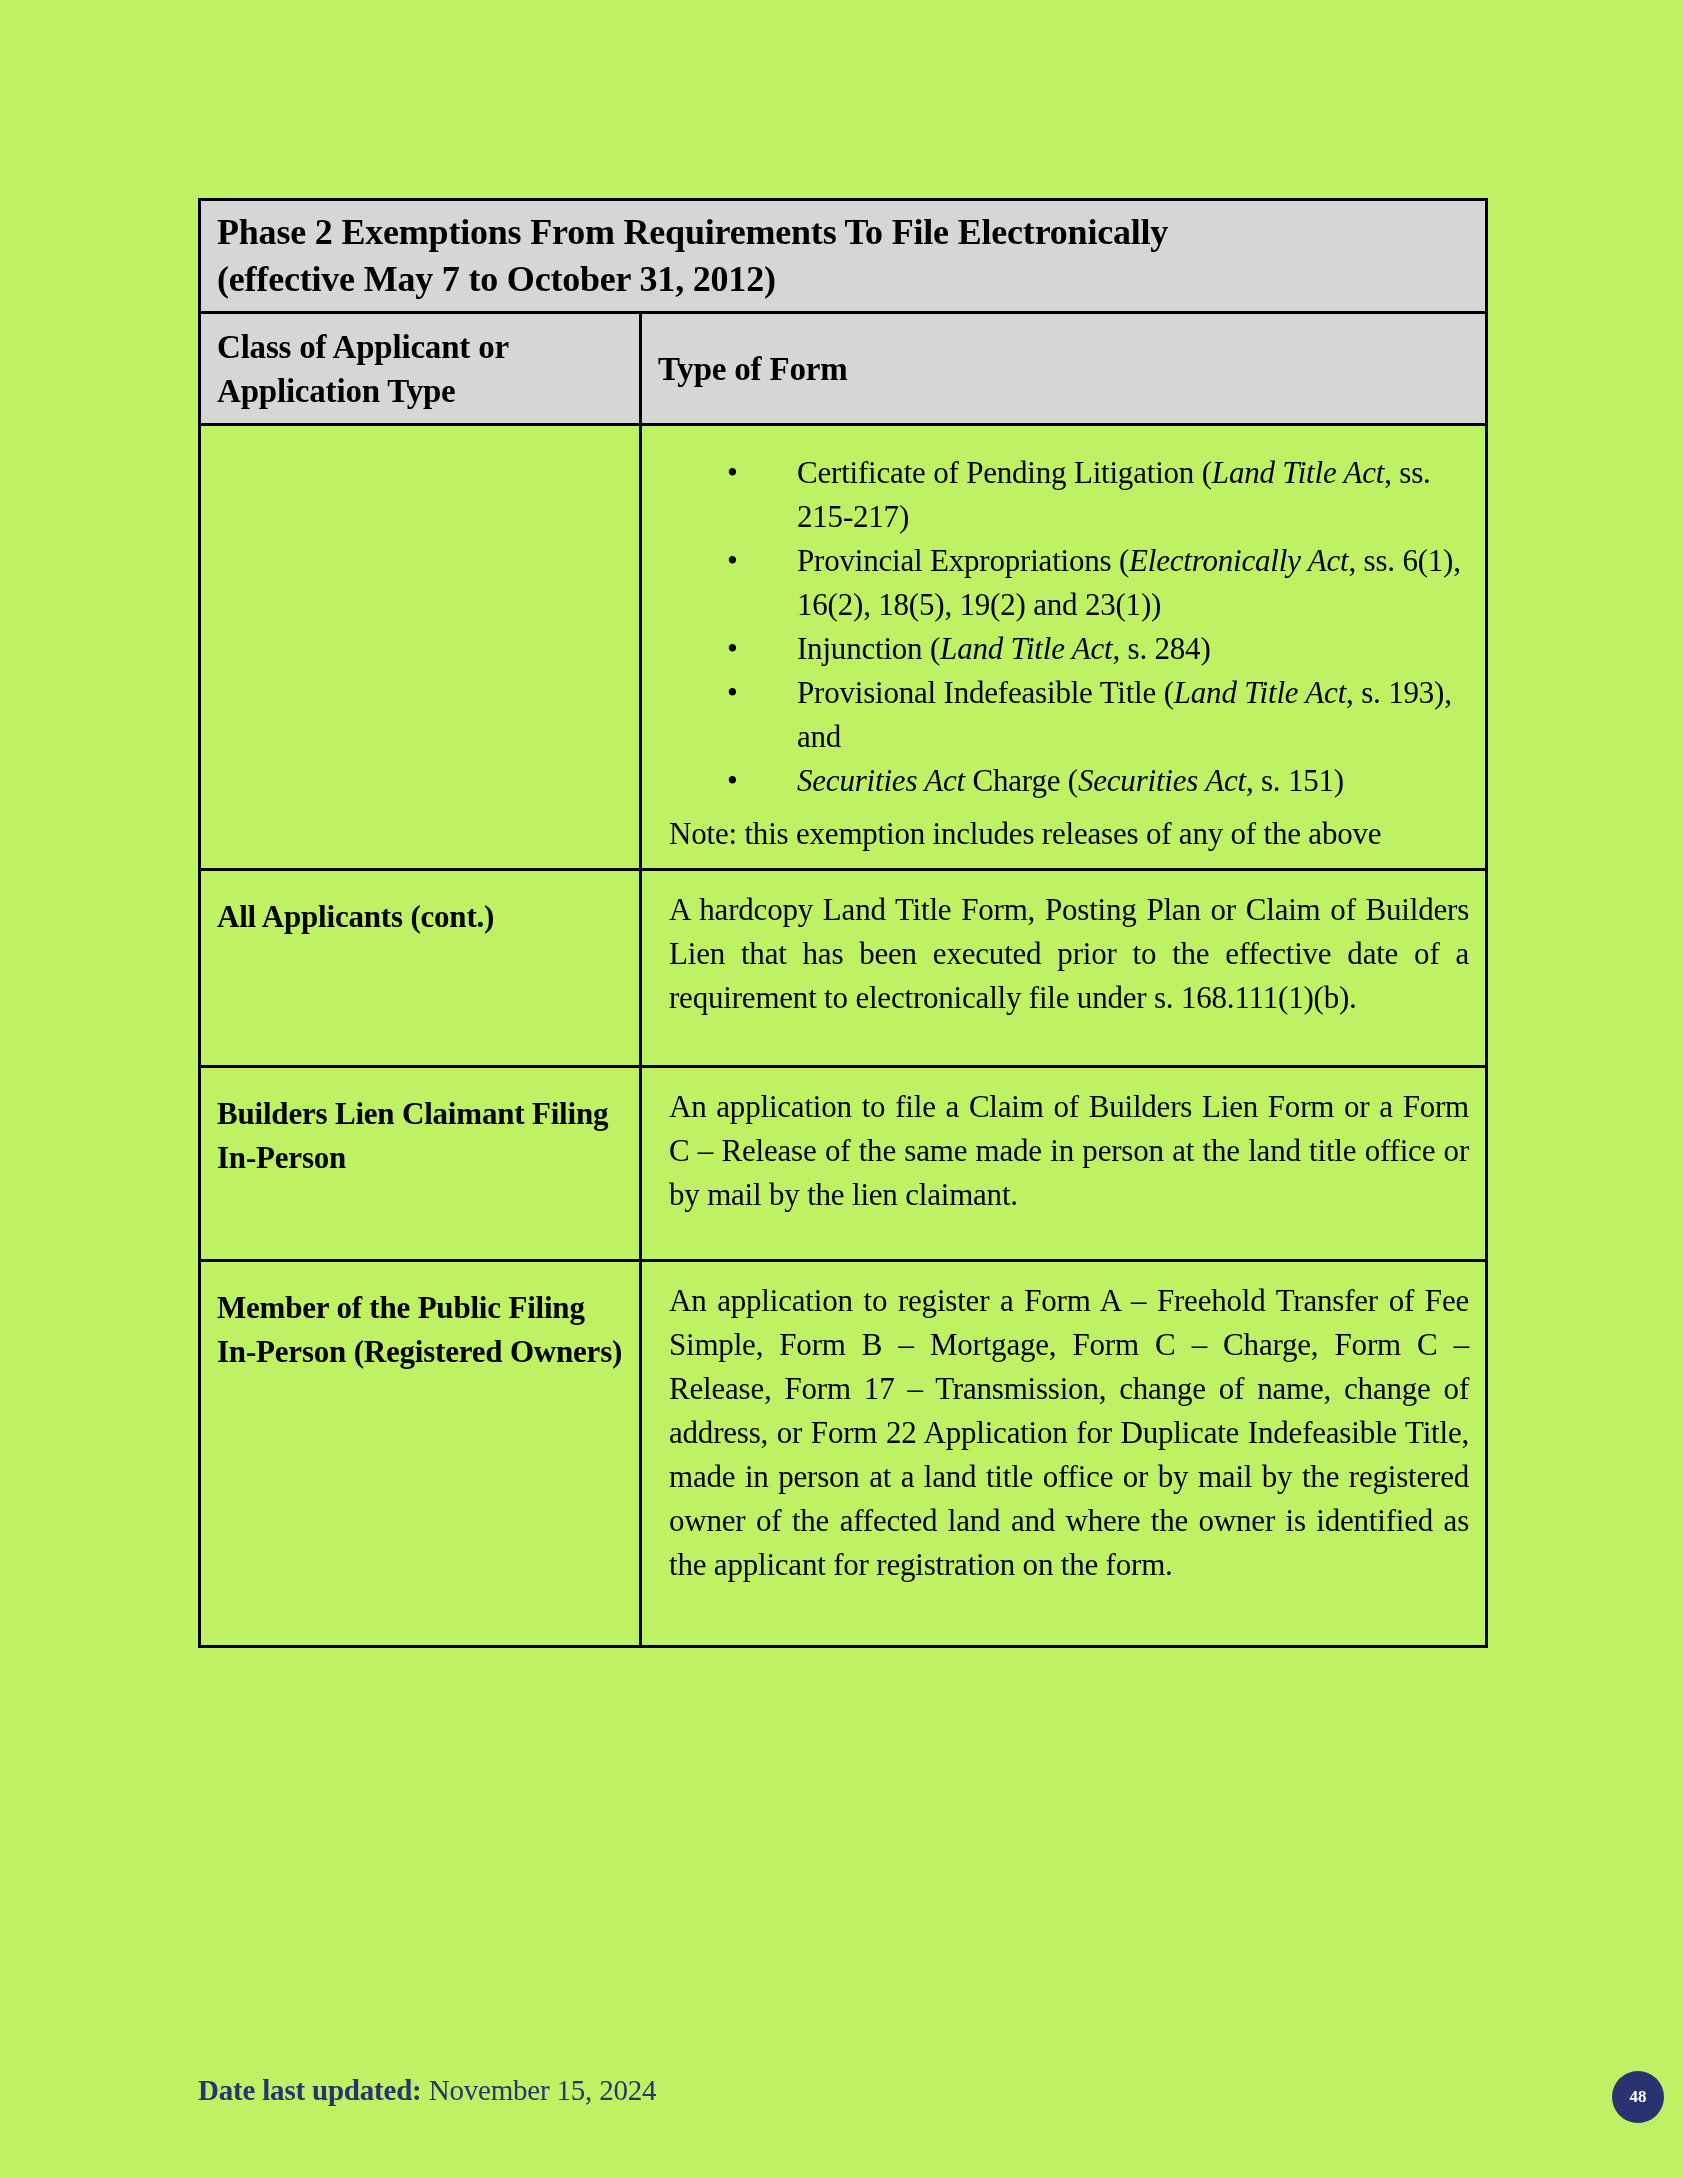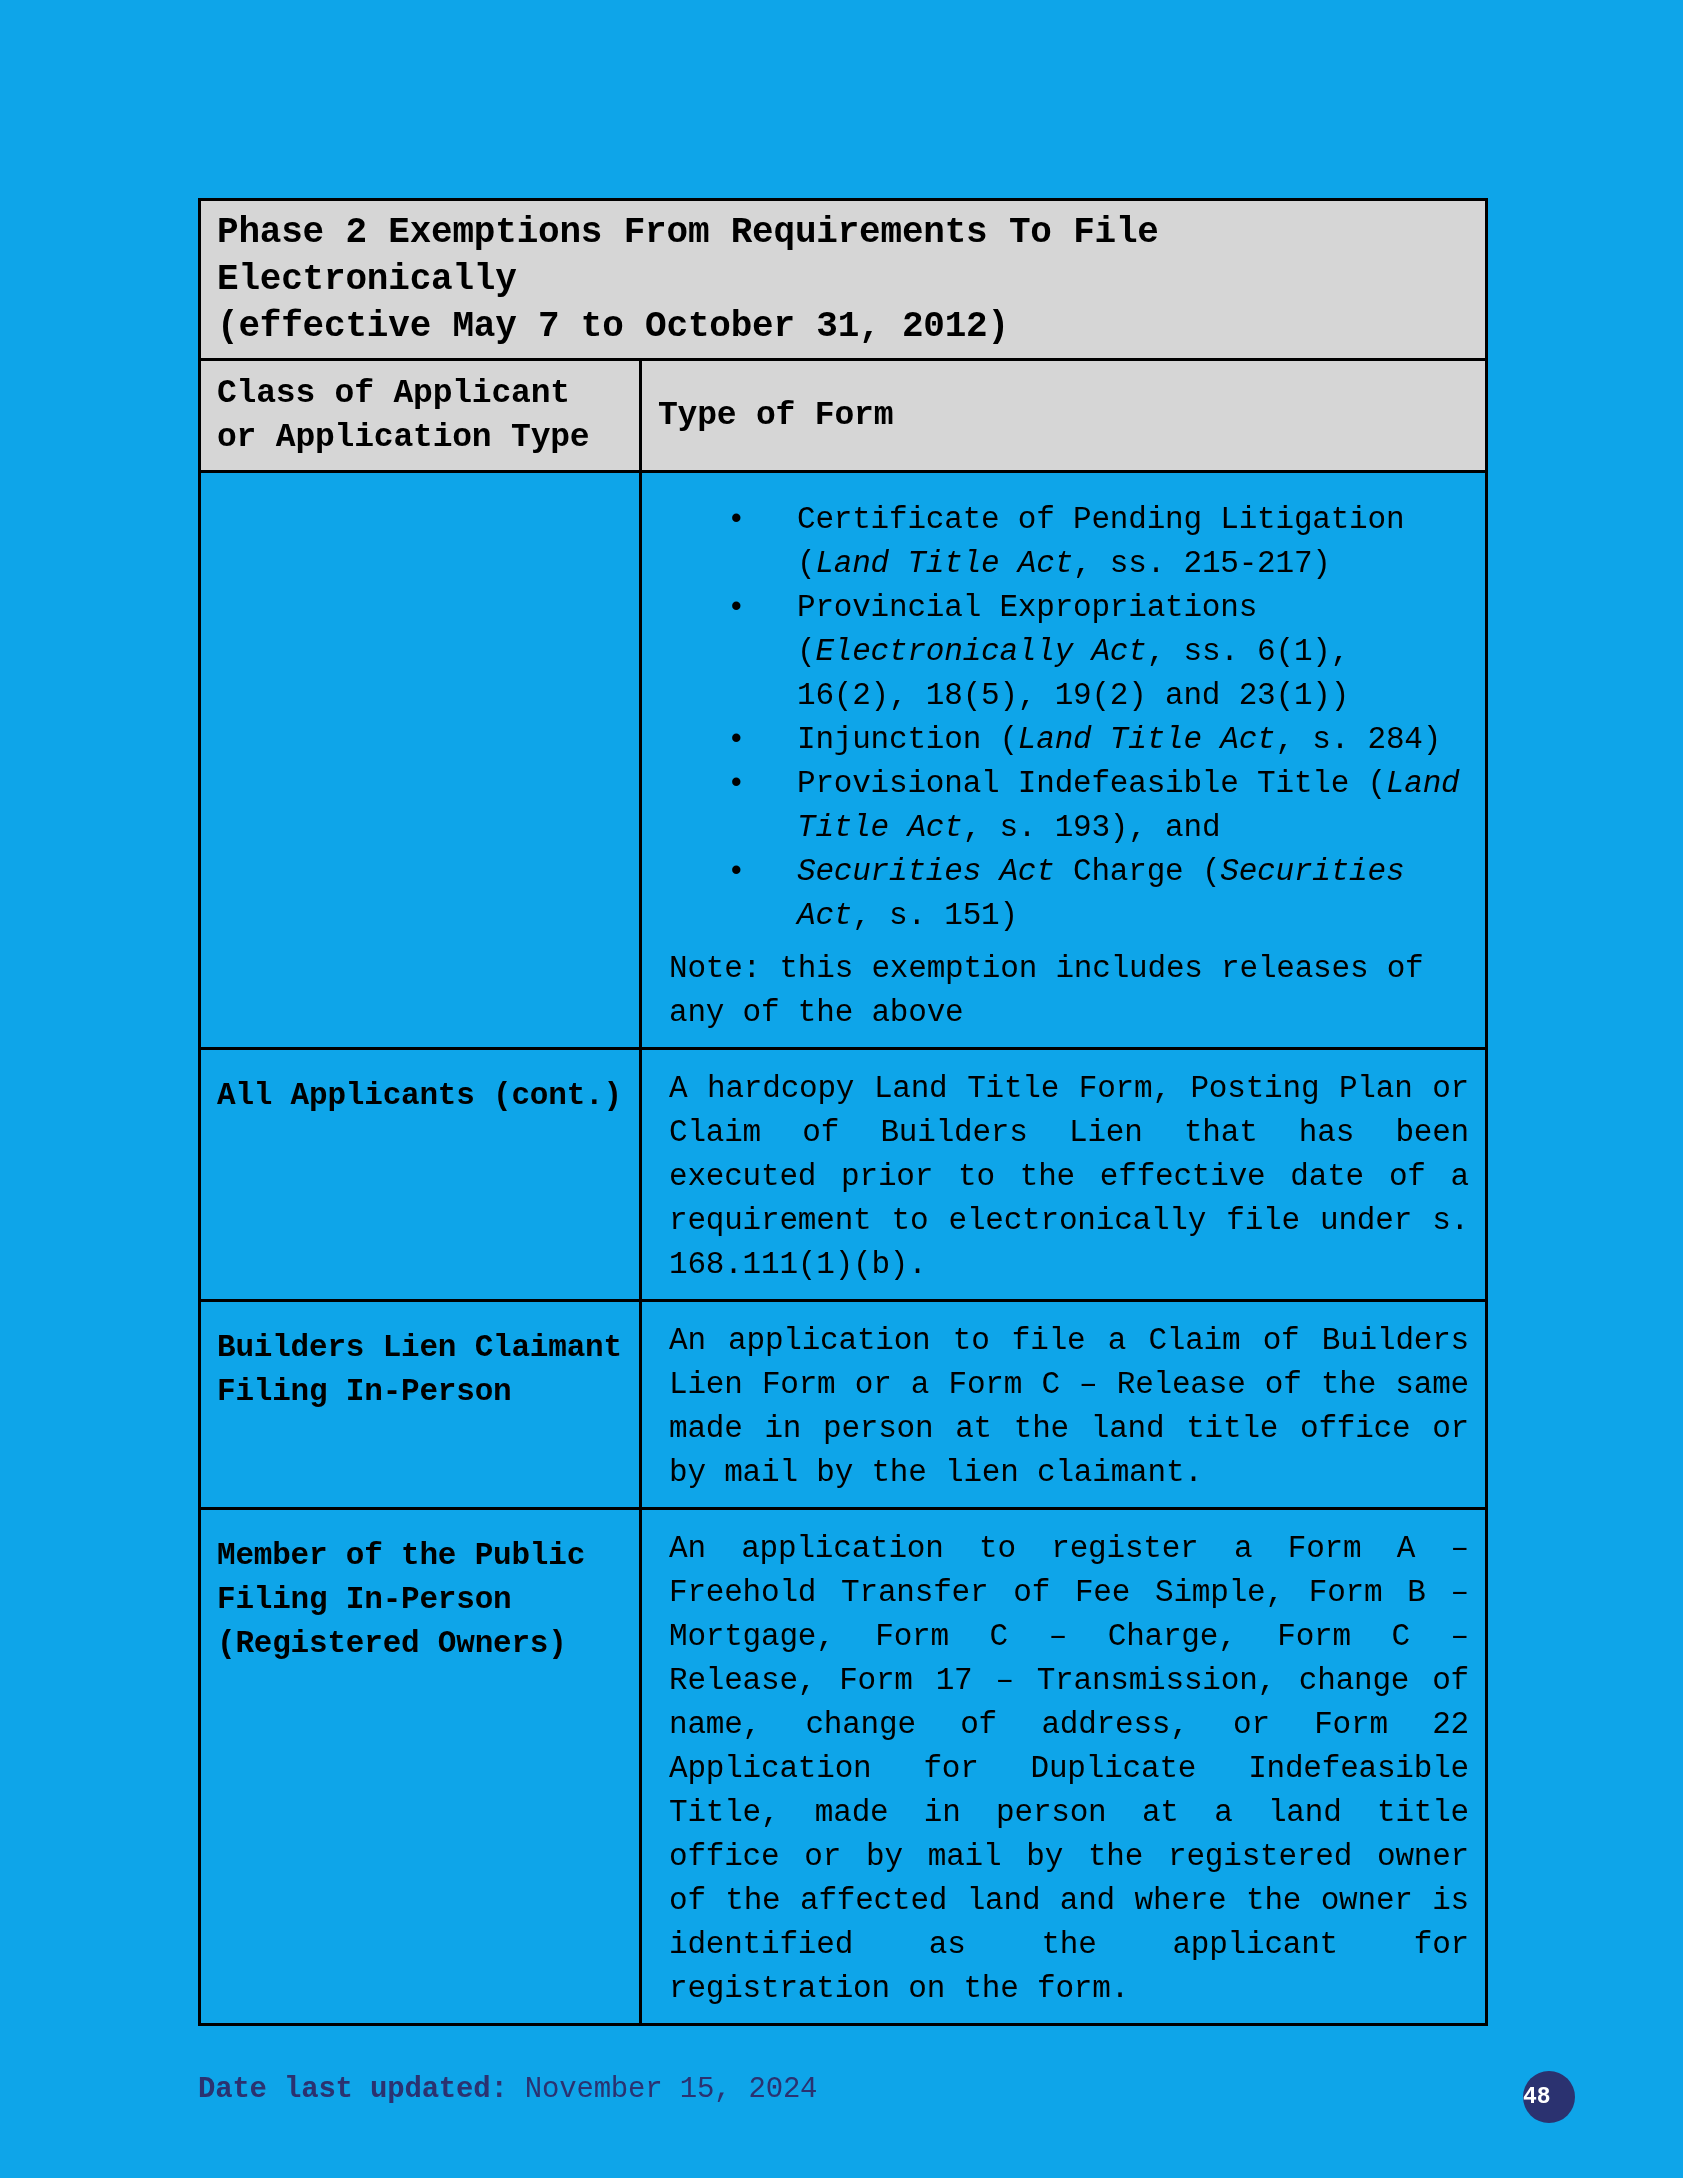--- a/index.html
+++ b/index.html
@@ -1,18 +1,18 @@
 <!DOCTYPE html>
 <html><head>
 <meta charset="utf-8">
 <style>
   html,body { margin:0; padding:0; background:#ffffff; }
   .page {
-    position:relative; width:1683px; height:2178px; background:#0ea5e9;
-    font-family:Liberation Mono, monospace; color:#000;
+    position:relative; width:1683px; height:2178px; background:#bef264;
+    font-family:Liberation Serif, serif; color:#000;
     overflow:hidden;
   }
   table.exemptions {
     position:absolute; left:198px; top:198px; width:1287px;
     border-collapse:collapse; table-layout:fixed;
   }
   table.exemptions th, table.exemptions td {
     border:3px solid #000; margin:0;
   }
   col.c1 { width:441px; }
@@ -42,24 +42,24 @@
     content:"\2022"; position:absolute; left:50px; top:0;
     font-size:31px;
   }
   .note { margin-top:9px; }
   .footer {
     position:absolute; left:198px; top:2073px;
     font-size:29px; line-height:34px; color:#2b3270; letter-spacing:-0.2px;
   }
   .footer .lbl { font-weight:bold;text-align:center; }
   .page-badge {
-    position:absolute; left:1523px; top:2071px; width:52px; height:52px;
+    position:absolute; left:1612px; top:2071px; width:52px; height:52px;
     border-radius:50%; background:#2b3270; color:#ffffff;
-    display:flex; align-items:center; justify-content:flex-start;
-    font-size:23px; font-weight:bold;
+    display:flex; align-items:center; justify-content:center;
+    font-size:17px; font-weight:bold;
   }
 </style>
 </head>
 <body>
 
 <div class="page">
 
   <table class="exemptions">
     <colgroup>
         <col class="c1">

